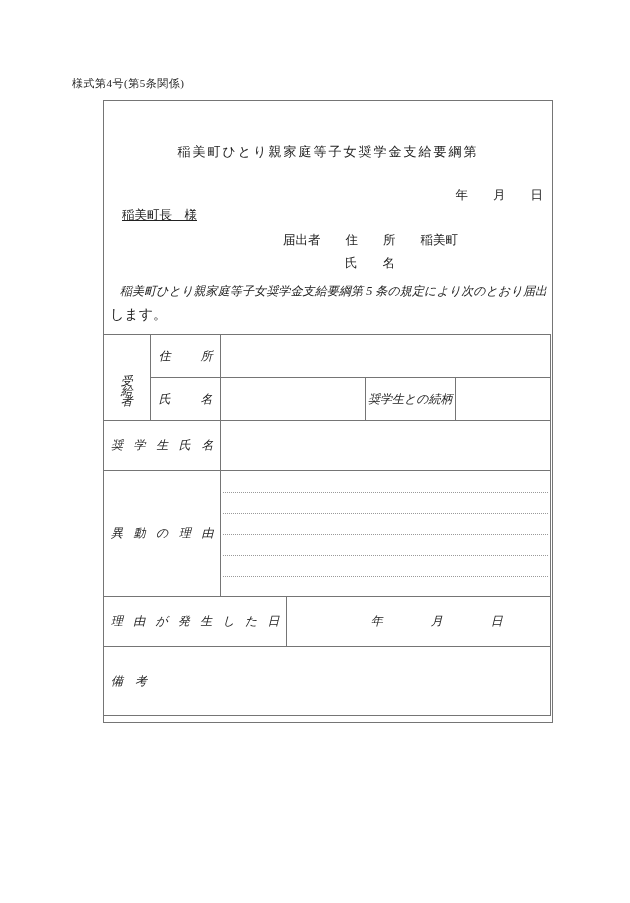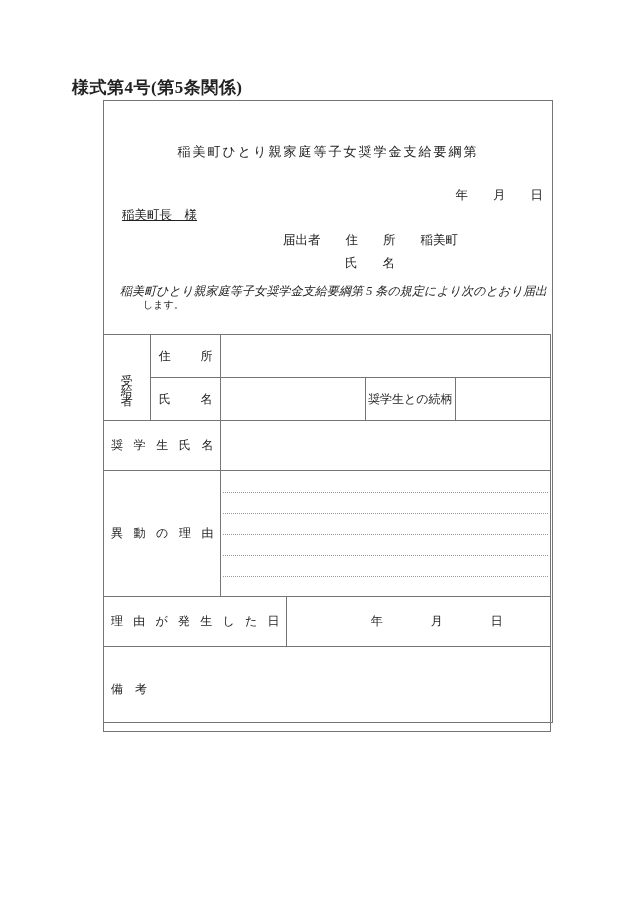--- a/index.html
+++ b/index.html
@@ -6,21 +6,21 @@
   html,body { background:#ffffff; }
   body {
     width:630px; height:903px;
     font-family:"Liberation Serif","DejaVu Serif",serif;
     color:#222222;
   }
   .sheet { position:relative; width:630px; height:903px; background:#ffffff; overflow:hidden; }
 
   .form-number {
     position:absolute; left:72px; top:76px;
-    font-size:17px; letter-spacing:0.5px; white-space:pre;font-weight:bold;
+    font-size:11px; letter-spacing:0.5px; white-space:pre;
   }
 
   .formbox {
     position:absolute; left:103px; top:100px;
     width:450px; height:623px;
     border:1px solid #757575;
   }
 
   .doc-title {
     position:absolute; left:0; right:0; top:42px;
@@ -41,32 +41,33 @@
   .decl-name {
     position:absolute; left:241px; top:154px;
     font-size:12.5px; white-space:pre;
   }
   .para1 {
     position:absolute; left:5px; right:5px; top:182px;
     font-size:12px; text-indent:11px;
     text-align:justify; text-align-last:justify;font-style:italic;
   }
   .para2 {
-    position:absolute; left:6px; top:197px;
-    font-size:10px; white-space:pre;margin-left:33px;
+    position:absolute; left:6px; top:205px;
+    font-size:14px; white-space:pre;
   }
 
   table.formtable {
     position:absolute; left:-1px; top:233px;
     border-collapse:collapse; table-layout:fixed;
   }
   table.formtable td {
     border:1px solid #757575;
     font-size:12px; vertical-align:middle;
     overflow:hidden;
+    font-style:italic;
   }
   td.lbl {
     text-align:justify; text-align-last:justify;
     padding:0 8px; white-space:pre;
   }
   td.lbl-wide { padding:16px 7px; }
   td.recipient-cell { text-align:center; vertical-align:middle; }
   .vert-text {
     display:inline-block;
     writing-mode:vertical-rl; text-orientation:upright;
@@ -147,20 +148,20 @@
             <div class="dotline" style="top:42px"></div>
             <div class="dotline" style="top:63px"></div>
             <div class="dotline" style="top:84px"></div>
             <div class="dotline" style="top:105px"></div>
           </td>
         </tr>
         <tr style="height:47px">
           <td colspan="3" class="lbl lbl-wide">理 由 が 発 生 し た 日</td>
           <td colspan="3" class="reason-date-val">年　　　　月　　　　日</td>
         </tr>
-        <tr style="height:85px">
+        <tr style="height:69px">
           <td colspan="6" class="remarks-cell">備　考</td>
         </tr>
       </tbody>
     </table>
 
   </div>
 </div>
 
 </body></html>

